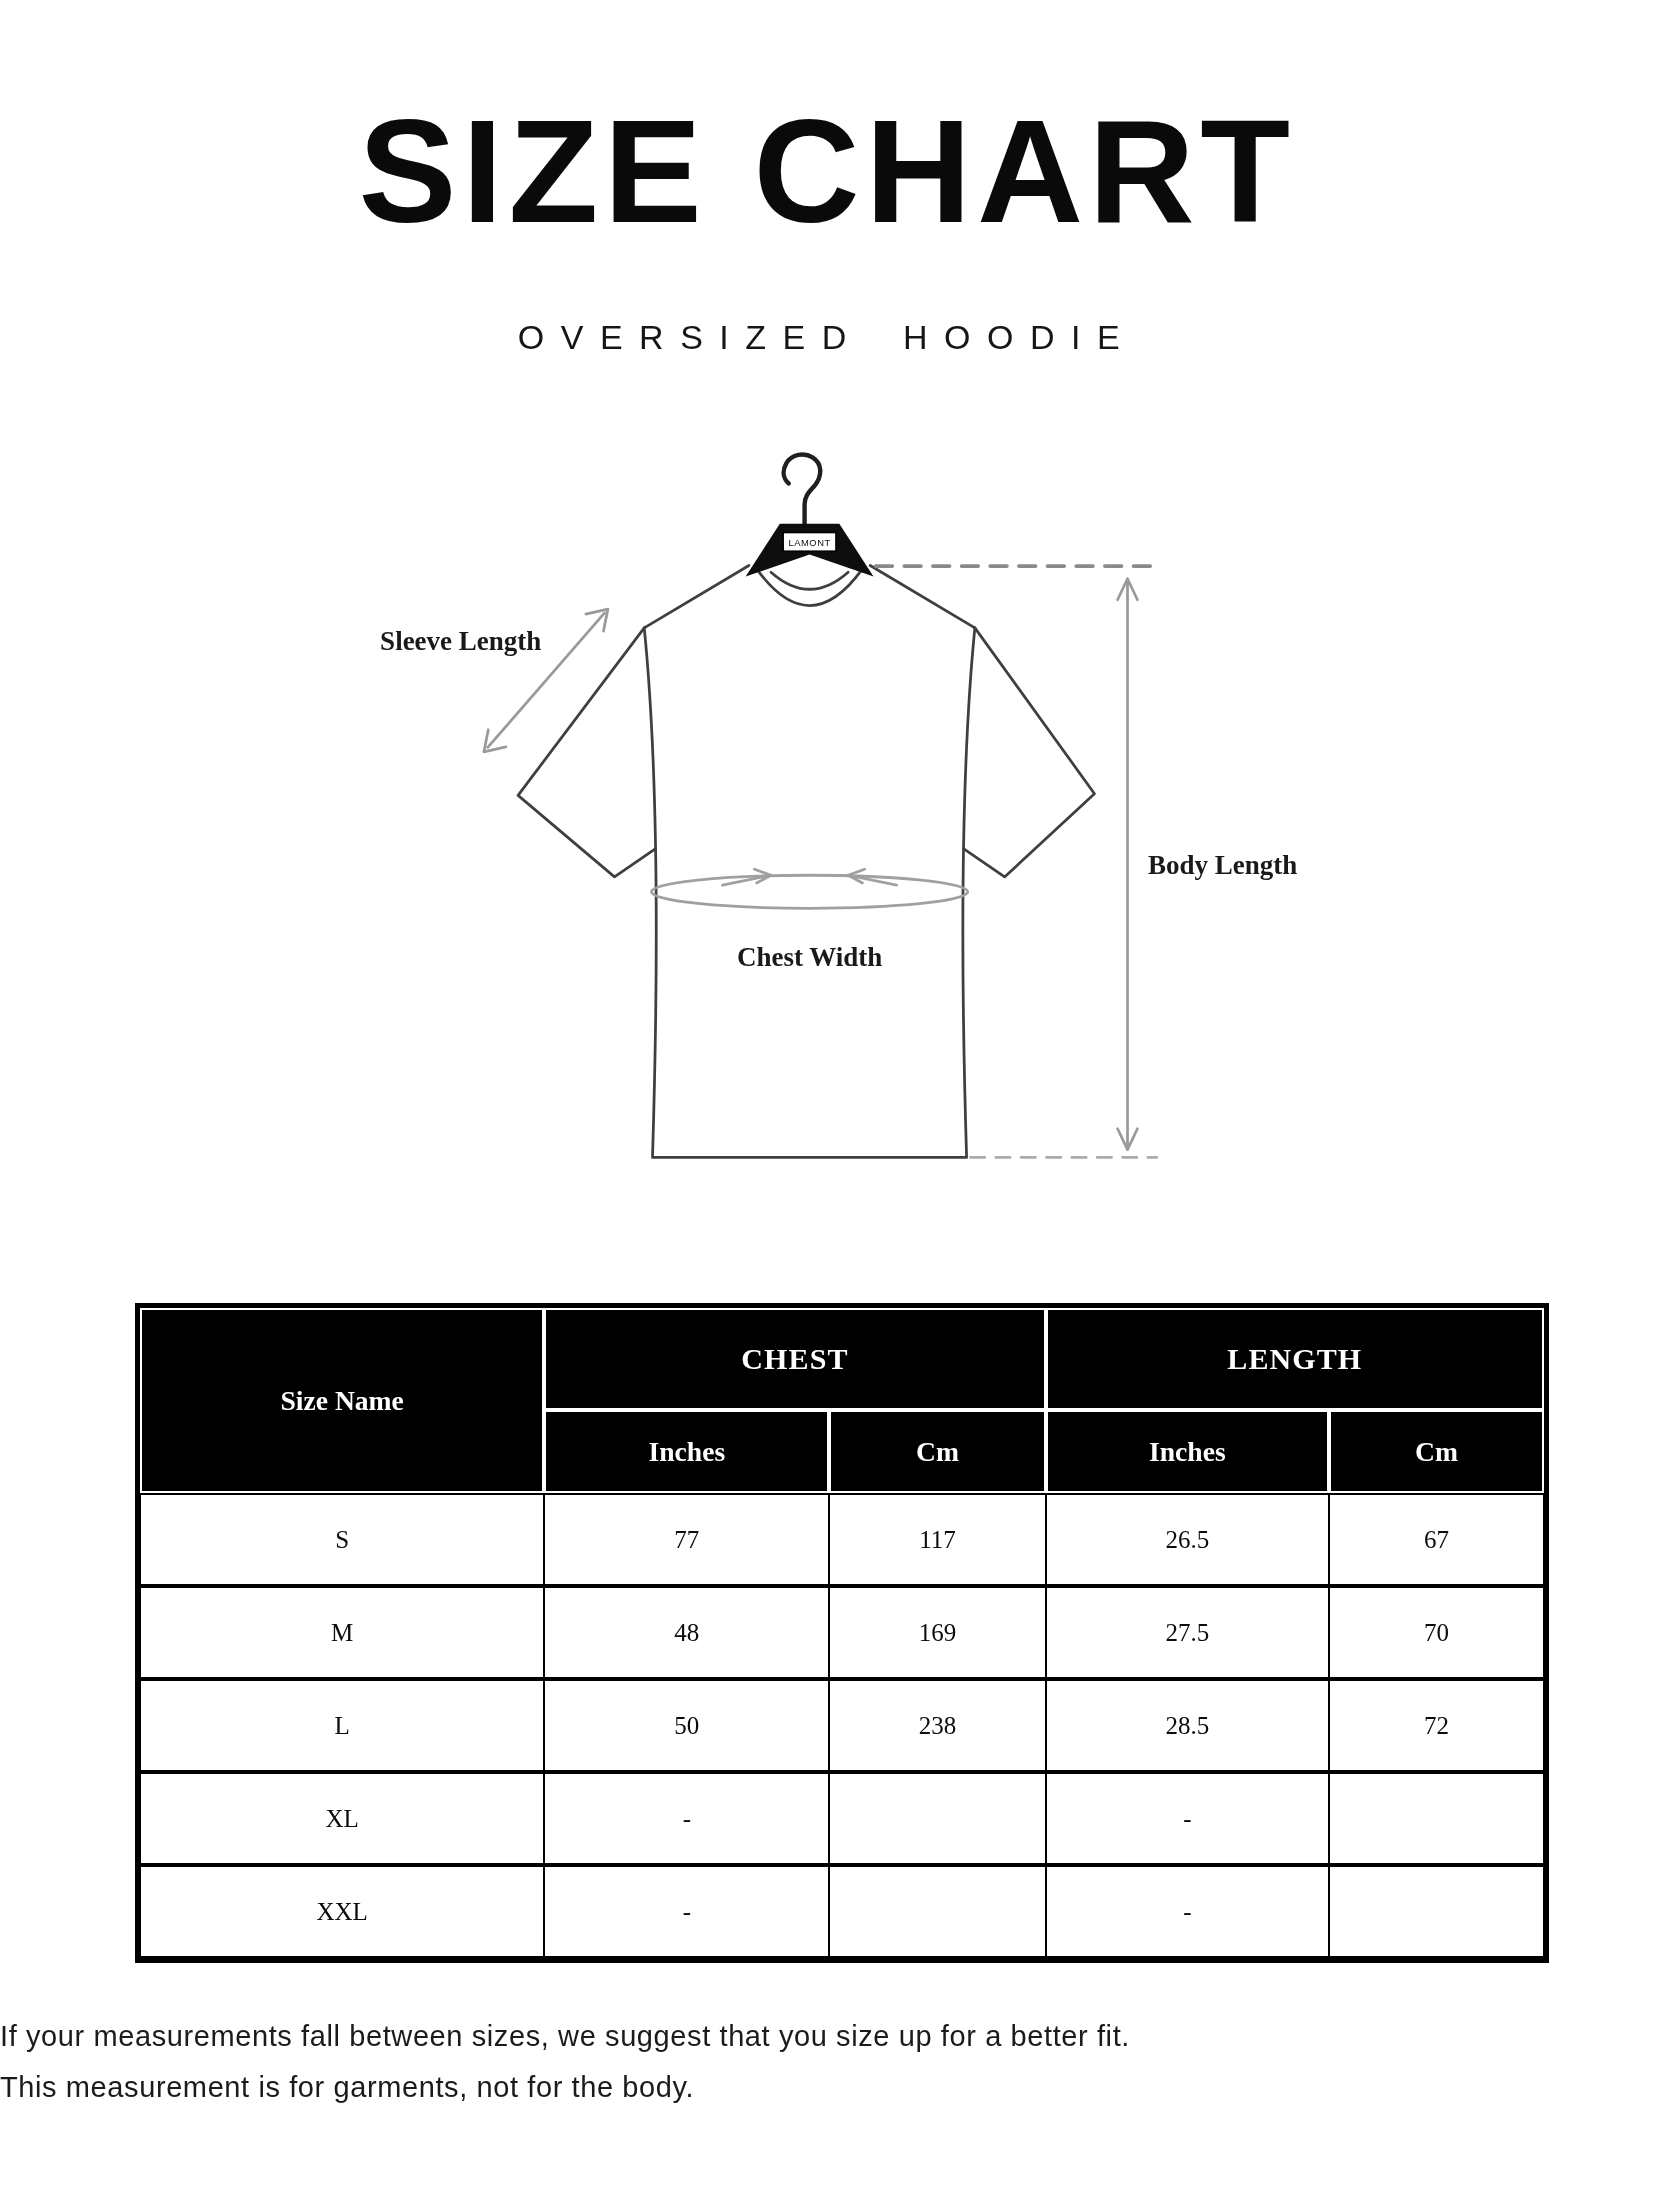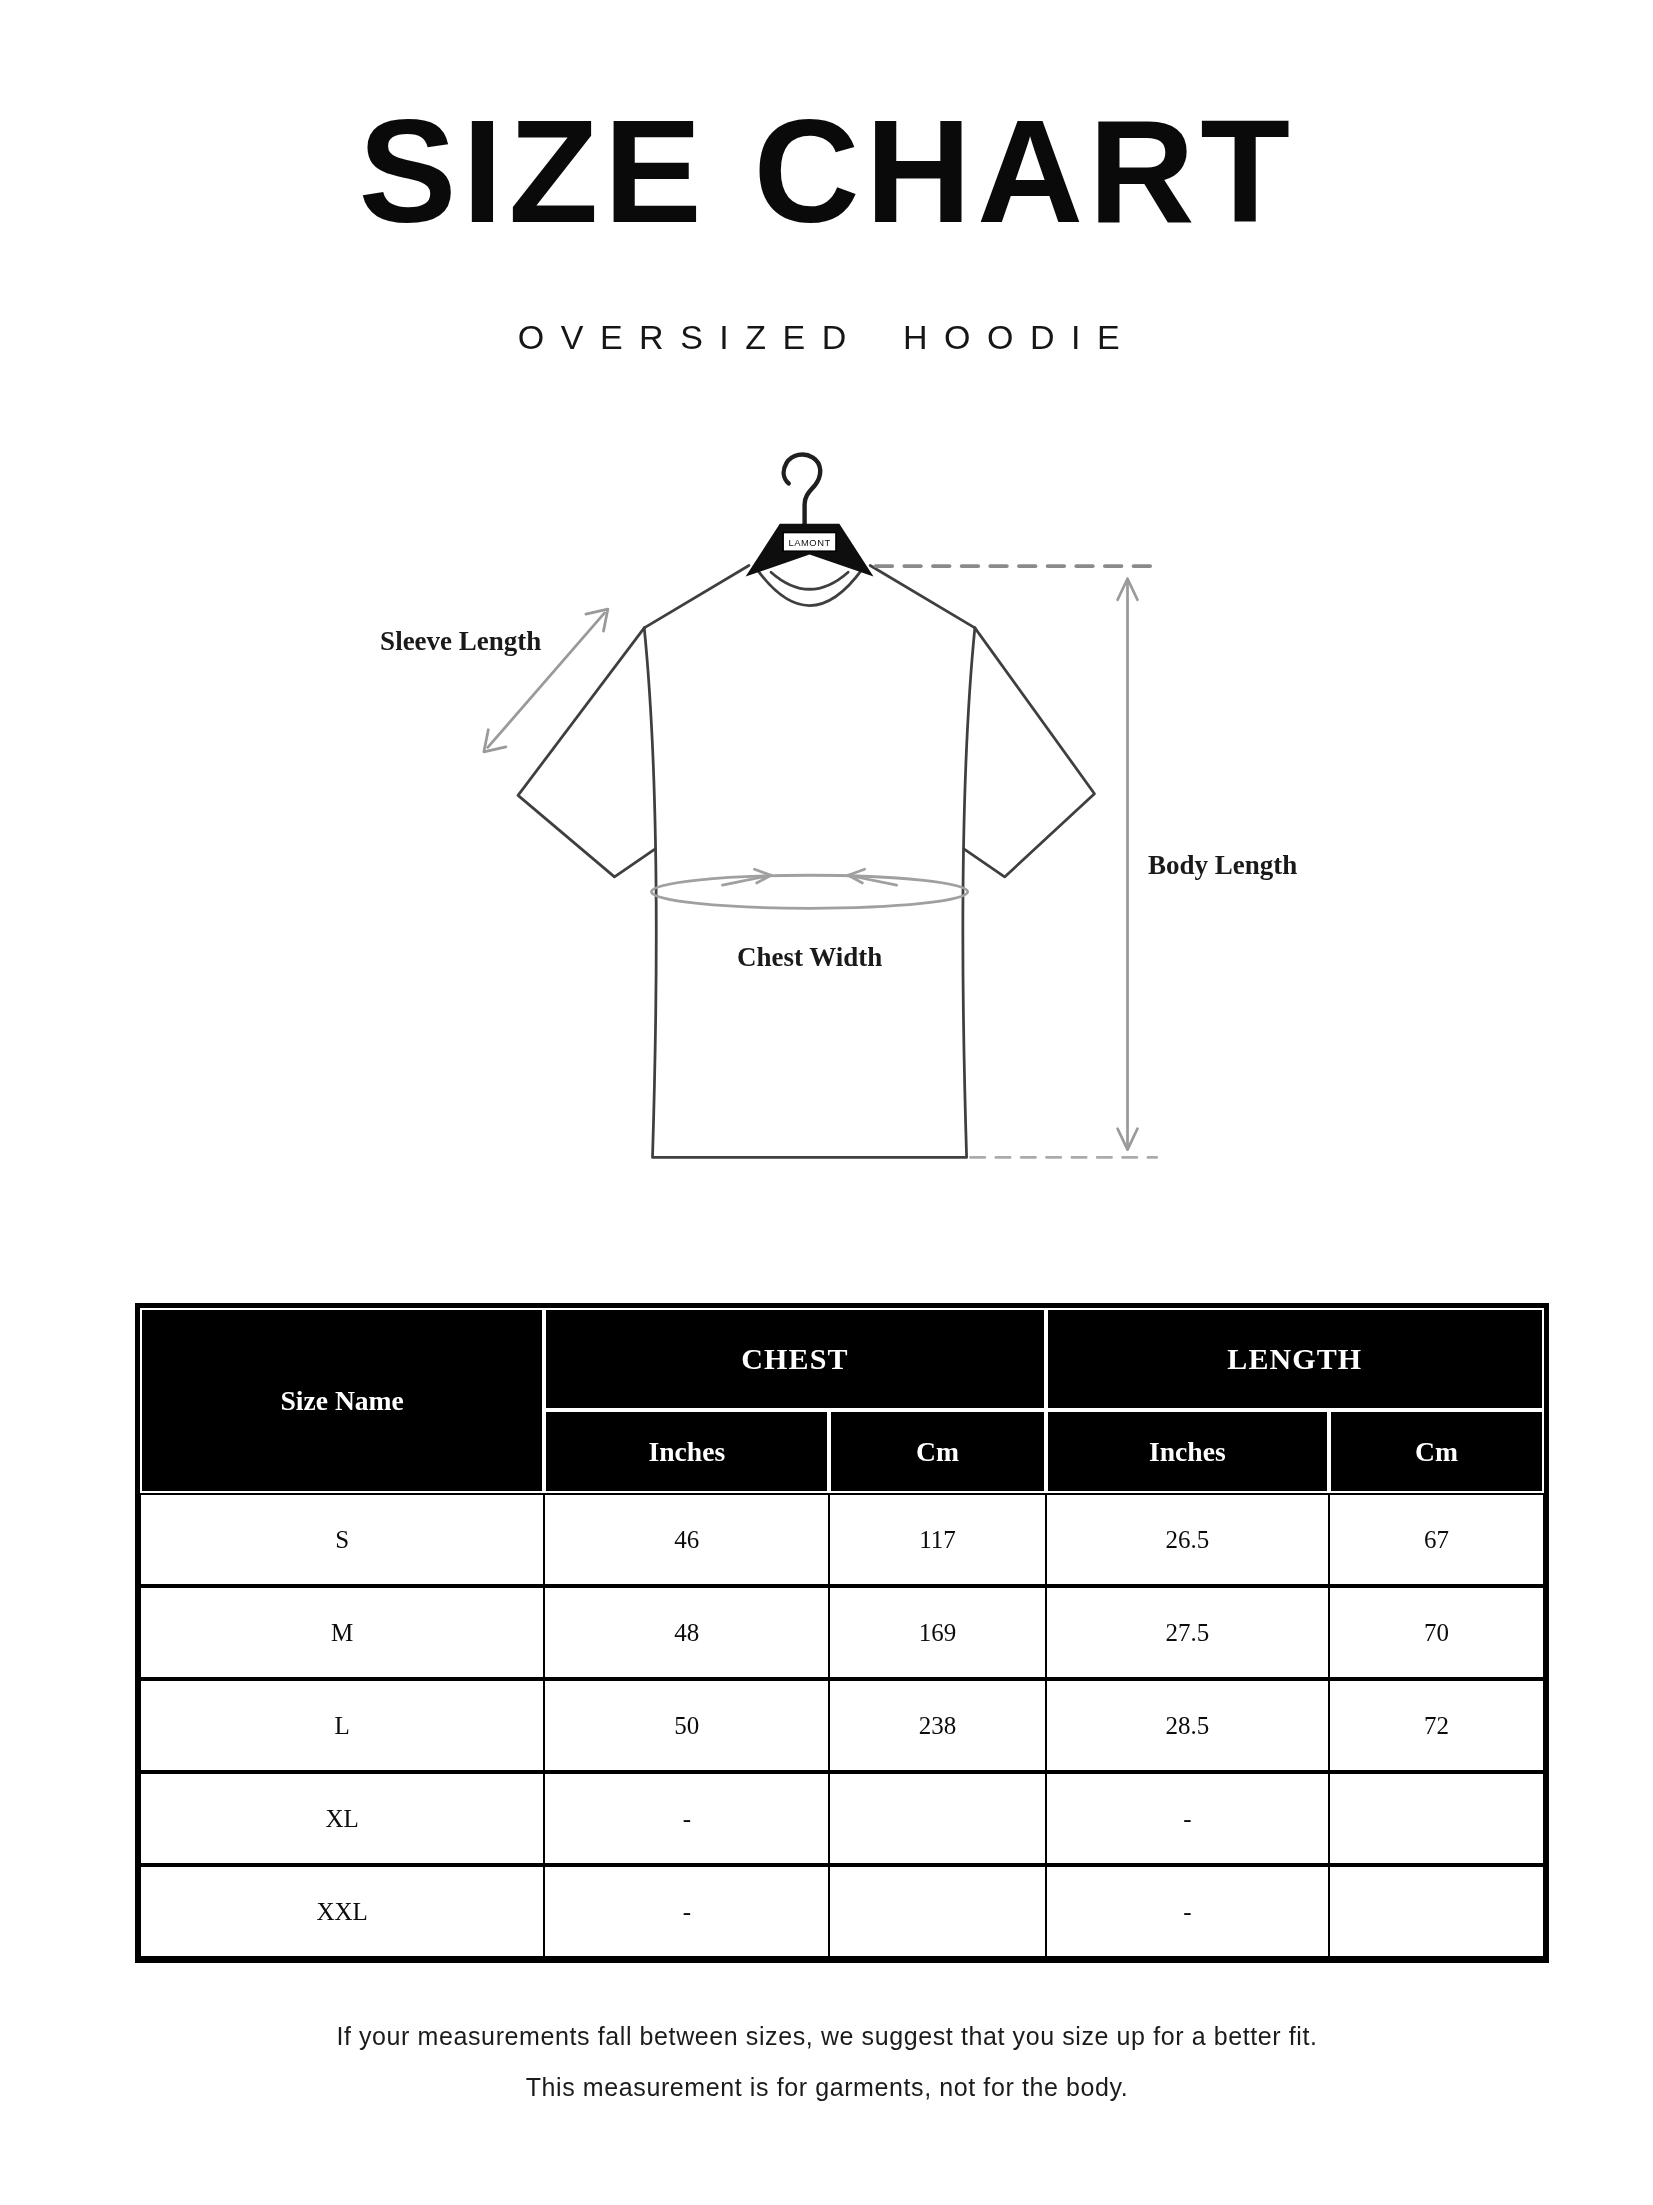--- a/index.html
+++ b/index.html
@@ -25,22 +25,22 @@
                  font-family:"Liberation Serif",serif;font-weight:bold;
                  text-align:center;vertical-align:middle;}
   .size-table .h-group{font-size:30px;height:96px;letter-spacing:1.1px;}
   .size-table .h-sub{font-size:27.6px;height:77px;}
   .size-table .h-size{font-size:27.6px;margin-left:20px;}
   .size-table td{border:1.7px solid #000;border-top-width:2.2px;border-bottom-width:2.2px;
                  text-align:center;vertical-align:middle;height:87px;
                  font-size:25px;color:#0c0c0c;background:#fff;}
 
   
-  .footer{position:absolute;top:2011px;left:0;width:100%;text-align:center;
-          font-family:"Liberation Sans",sans-serif;font-size:25px;line-height:51px;
+  .footer{position:absolute;top:2011px;left:0;width:100%;
+          font-family:"Liberation Sans",sans-serif;font-size:29px;line-height:51px;
           color:#1b1b1b;letter-spacing:0.6px;}
 </style>
 </head>
 <body>
 
 <div class="page">
 
   <div class="title">SIZE CHART</div>
   <div class="subtitle">OVERSIZED HOODIE</div>
 
@@ -112,21 +112,21 @@
       <tr>
         <th class="h-sub">Inches</th>
         <th class="h-sub">Cm</th>
         <th class="h-sub">Inches</th>
         <th class="h-sub">Cm</th>
       </tr>
     </thead>
     <tbody>
       <tr>
         <td>S</td>
-        <td>46</td>
+        <td>77</td>
         <td>117</td>
         <td>26.5</td>
         <td>67</td>
       </tr>
       <tr>
         <td>M</td>
         <td>48</td>
         <td>169</td>
         <td>27.5</td>
         <td>70</td>

